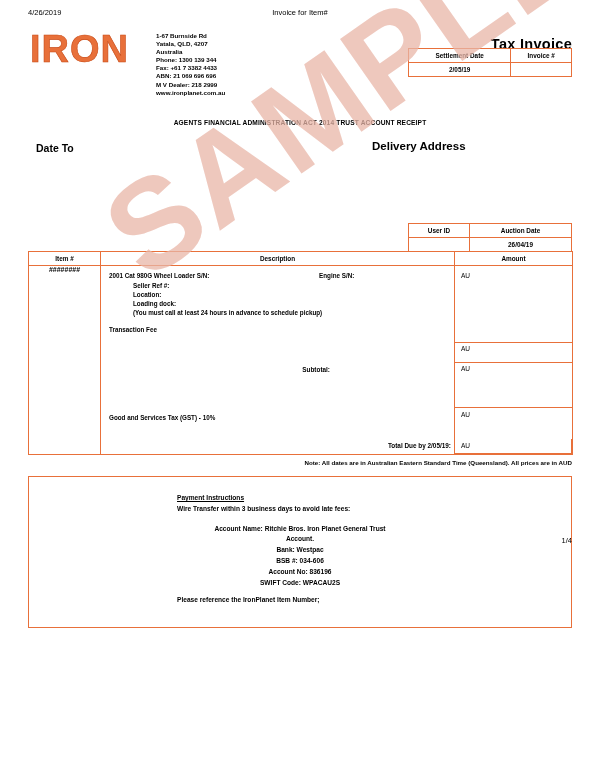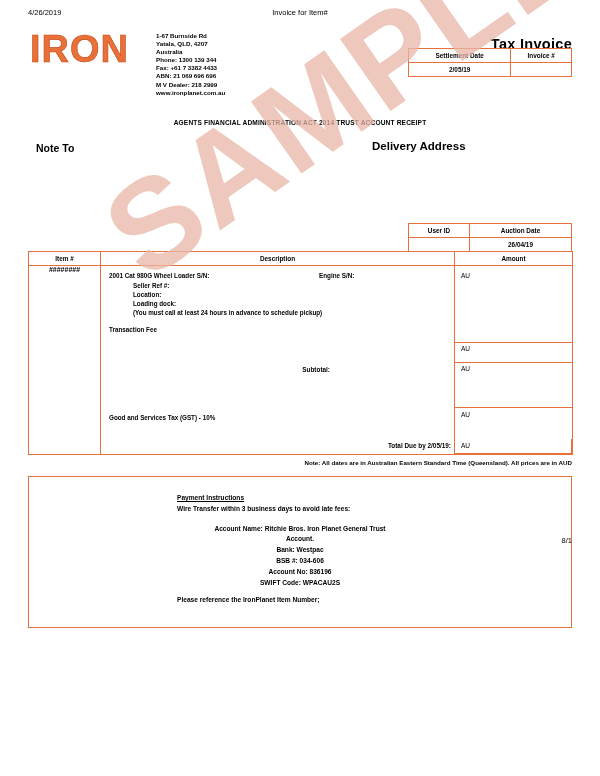--- a/index.html
+++ b/index.html
@@ -369,21 +369,21 @@
     </tr>
     <tr>
       <td class="v">2/05/19</td>
       <td class="v"></td>
     </tr>
   </tbody>
     </table>
 
   <div class="act-line">AGENTS FINANCIAL ADMINISTRATION ACT 2014 TRUST ACCOUNT RECEIPT</div>
 
-  <div class="sold-to">Note To</div>
+  <div class="sold-to">Date To</div>
   <div class="delivery">Delivery Address</div>
 
   <table class="ua-table">
     <tbody>
         <tr>
       <td>User ID</td>
       <td>Auction Date</td>
     </tr>
     <tr>
       <td></td>
@@ -450,19 +450,19 @@
       <div class="pay-c" style="top:48px;">Account Name: Ritchie Bros. Iron Planet General Trust</div>
       <div class="pay-c" style="top:58px;">Account.</div>
       <div class="pay-c" style="top:69px;">Bank: Westpac</div>
       <div class="pay-c" style="top:80px;">BSB #: 034-606</div>
       <div class="pay-c" style="top:91px;">Account No: 836196</div>
       <div class="pay-c" style="top:102px;">SWIFT Code: WPACAU2S</div>
       <div class="pay-ref">Please reference the IronPlanet Item Number;</div>
     </div>
   </div>
 
-  <div class="footer-page">8/1</div>
+  <div class="footer-page">1/4</div>
 
   <div class="watermark">
     <span>SAMPLE</span>
   </div>
 
 </div>
 
 </body></html>

